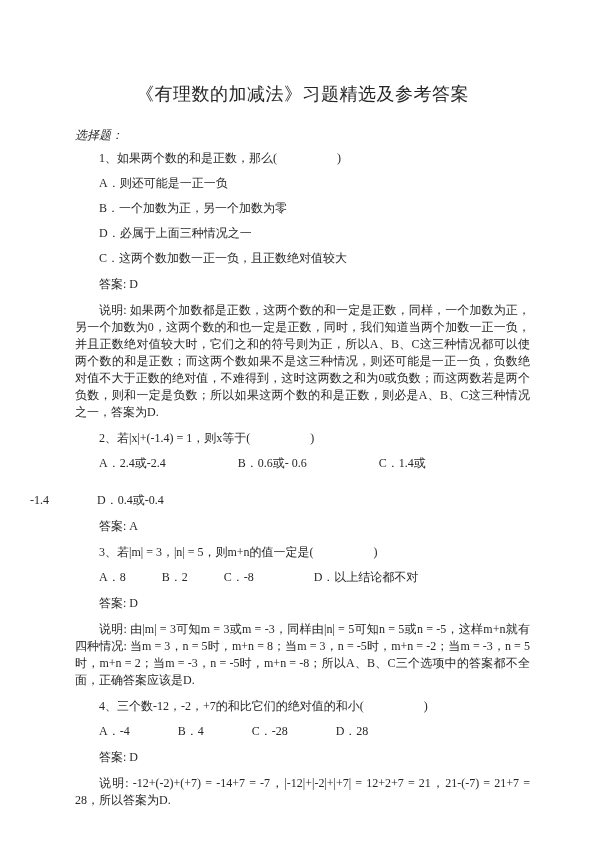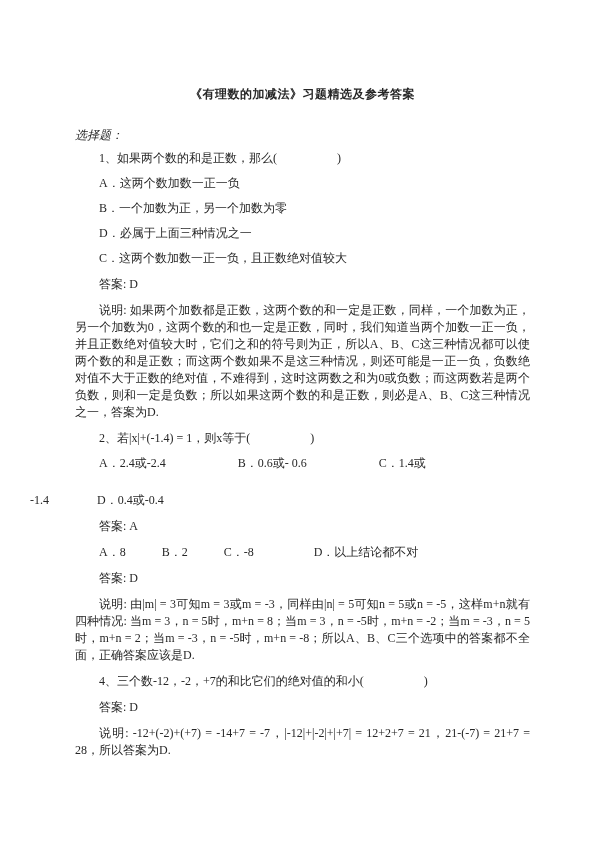--- a/index.html
+++ b/index.html
@@ -14,22 +14,22 @@
   }
   .page {
     box-sizing: border-box;
     width: 600px;
     height: 850px;
     padding: 86px 70px 20px 75px;
     overflow: hidden;
     background: #ffffff;
   }
   .title {
-    font-size: 12px;
-    font-weight: bold;
+    font-size: 18px;
+    font-weight: normal;
     text-align: center;
     margin: 0 0 24px 0;
     letter-spacing: 0.5px;
   }
   .blk { margin: 0; }
   .heading   { margin: 0 0 2px 0; font-style: italic; }
   .question  { text-indent: 2em; margin: 6px 0 8px 0; }
   .option    { text-indent: 2em; margin: 8px 0; }
   .option-cont { margin: 20px 0 8px -45px; }
   .answer    { text-indent: 2em; margin: 9px 0; }
@@ -41,30 +41,32 @@
   }
 </style>
 </head>
 <body>
 
 <div class="page">
   <h1 class="title">《有理数的加减法》习题精选及参考答案</h1>
   <div id="doc-body">
       <p class="blk heading">选择题：</p>
       <p class="blk question">1、如果两个数的和是正数，那么(　　　　　)</p>
-      <p class="blk option">A．这两个数加数一正一负</p>
+      <p class="blk option">A．则还可能是一正一负</p>
       <p class="blk option">B．一个加数为正，另一个加数为零</p>
       <p class="blk option">D．必属于上面三种情况之一</p>
       <p class="blk option">C．这两个数加数一正一负，且正数绝对值较大</p>
       <p class="blk answer">答案: D</p>
       <p class="blk explanation">说明: 如果两个加数都是正数，这两个数的和一定是正数，同样，一个加数为正，另一个加数为0，这两个数的和也一定是正数，同时，我们知道当两个加数一正一负，并且正数绝对值较大时，它们之和的符号则为正，所以A、B、C这三种情况都可以使两个数的和是正数；而这两个数如果不是这三种情况，则还可能是一正一负，负数绝对值不大于正数的绝对值，不难得到，这时这两数之和为0或负数；而这两数若是两个负数，则和一定是负数；所以如果这两个数的和是正数，则必是A、B、C这三种情况之一，答案为D.</p>
       <p class="blk question">2、若|x|+(-1.4) = 1，则x等于(　　　　　)</p>
       <p class="blk option">A．2.4或-2.4　　　　　　B．0.6或- 0.6　　　　　　C．1.4或</p>
       <p class="blk option-cont">-1.4　　　　D．0.4或-0.4</p>
       <p class="blk answer">答案: A</p>
+      <p class="blk question">3、若|m| = 3，|n| = 5，则m+n的值一定是(　　　　　)</p>
       <p class="blk option">A．8　　　B．2　　　C．-8　　　　　D．以上结论都不对</p>
       <p class="blk answer">答案: D</p>
       <p class="blk explanation">说明: 由|m| = 3可知m = 3或m = -3，同样由|n| = 5可知n = 5或n = -5，这样m+n就有四种情况: 当m = 3，n = 5时，m+n = 8；当m = 3，n = -5时，m+n = -2；当m = -3，n = 5时，m+n = 2；当m = -3，n = -5时，m+n = -8；所以A、B、C三个选项中的答案都不全面，正确答案应该是D.</p>
       <p class="blk question">4、三个数-12，-2，+7的和比它们的绝对值的和小(　　　　　)</p>
+      <p class="blk option">A．-4　　　　B．4　　　　C．-28　　　　D．28</p>
       <p class="blk answer">答案: D</p>
       <p class="blk explanation">说明: -12+(-2)+(+7) = -14+7 = -7，|-12|+|-2|+|+7| = 12+2+7 = 21，21-(-7) = 21+7 = 28，所以答案为D.</p>
     </div>
 </div>
 
 </body></html>

